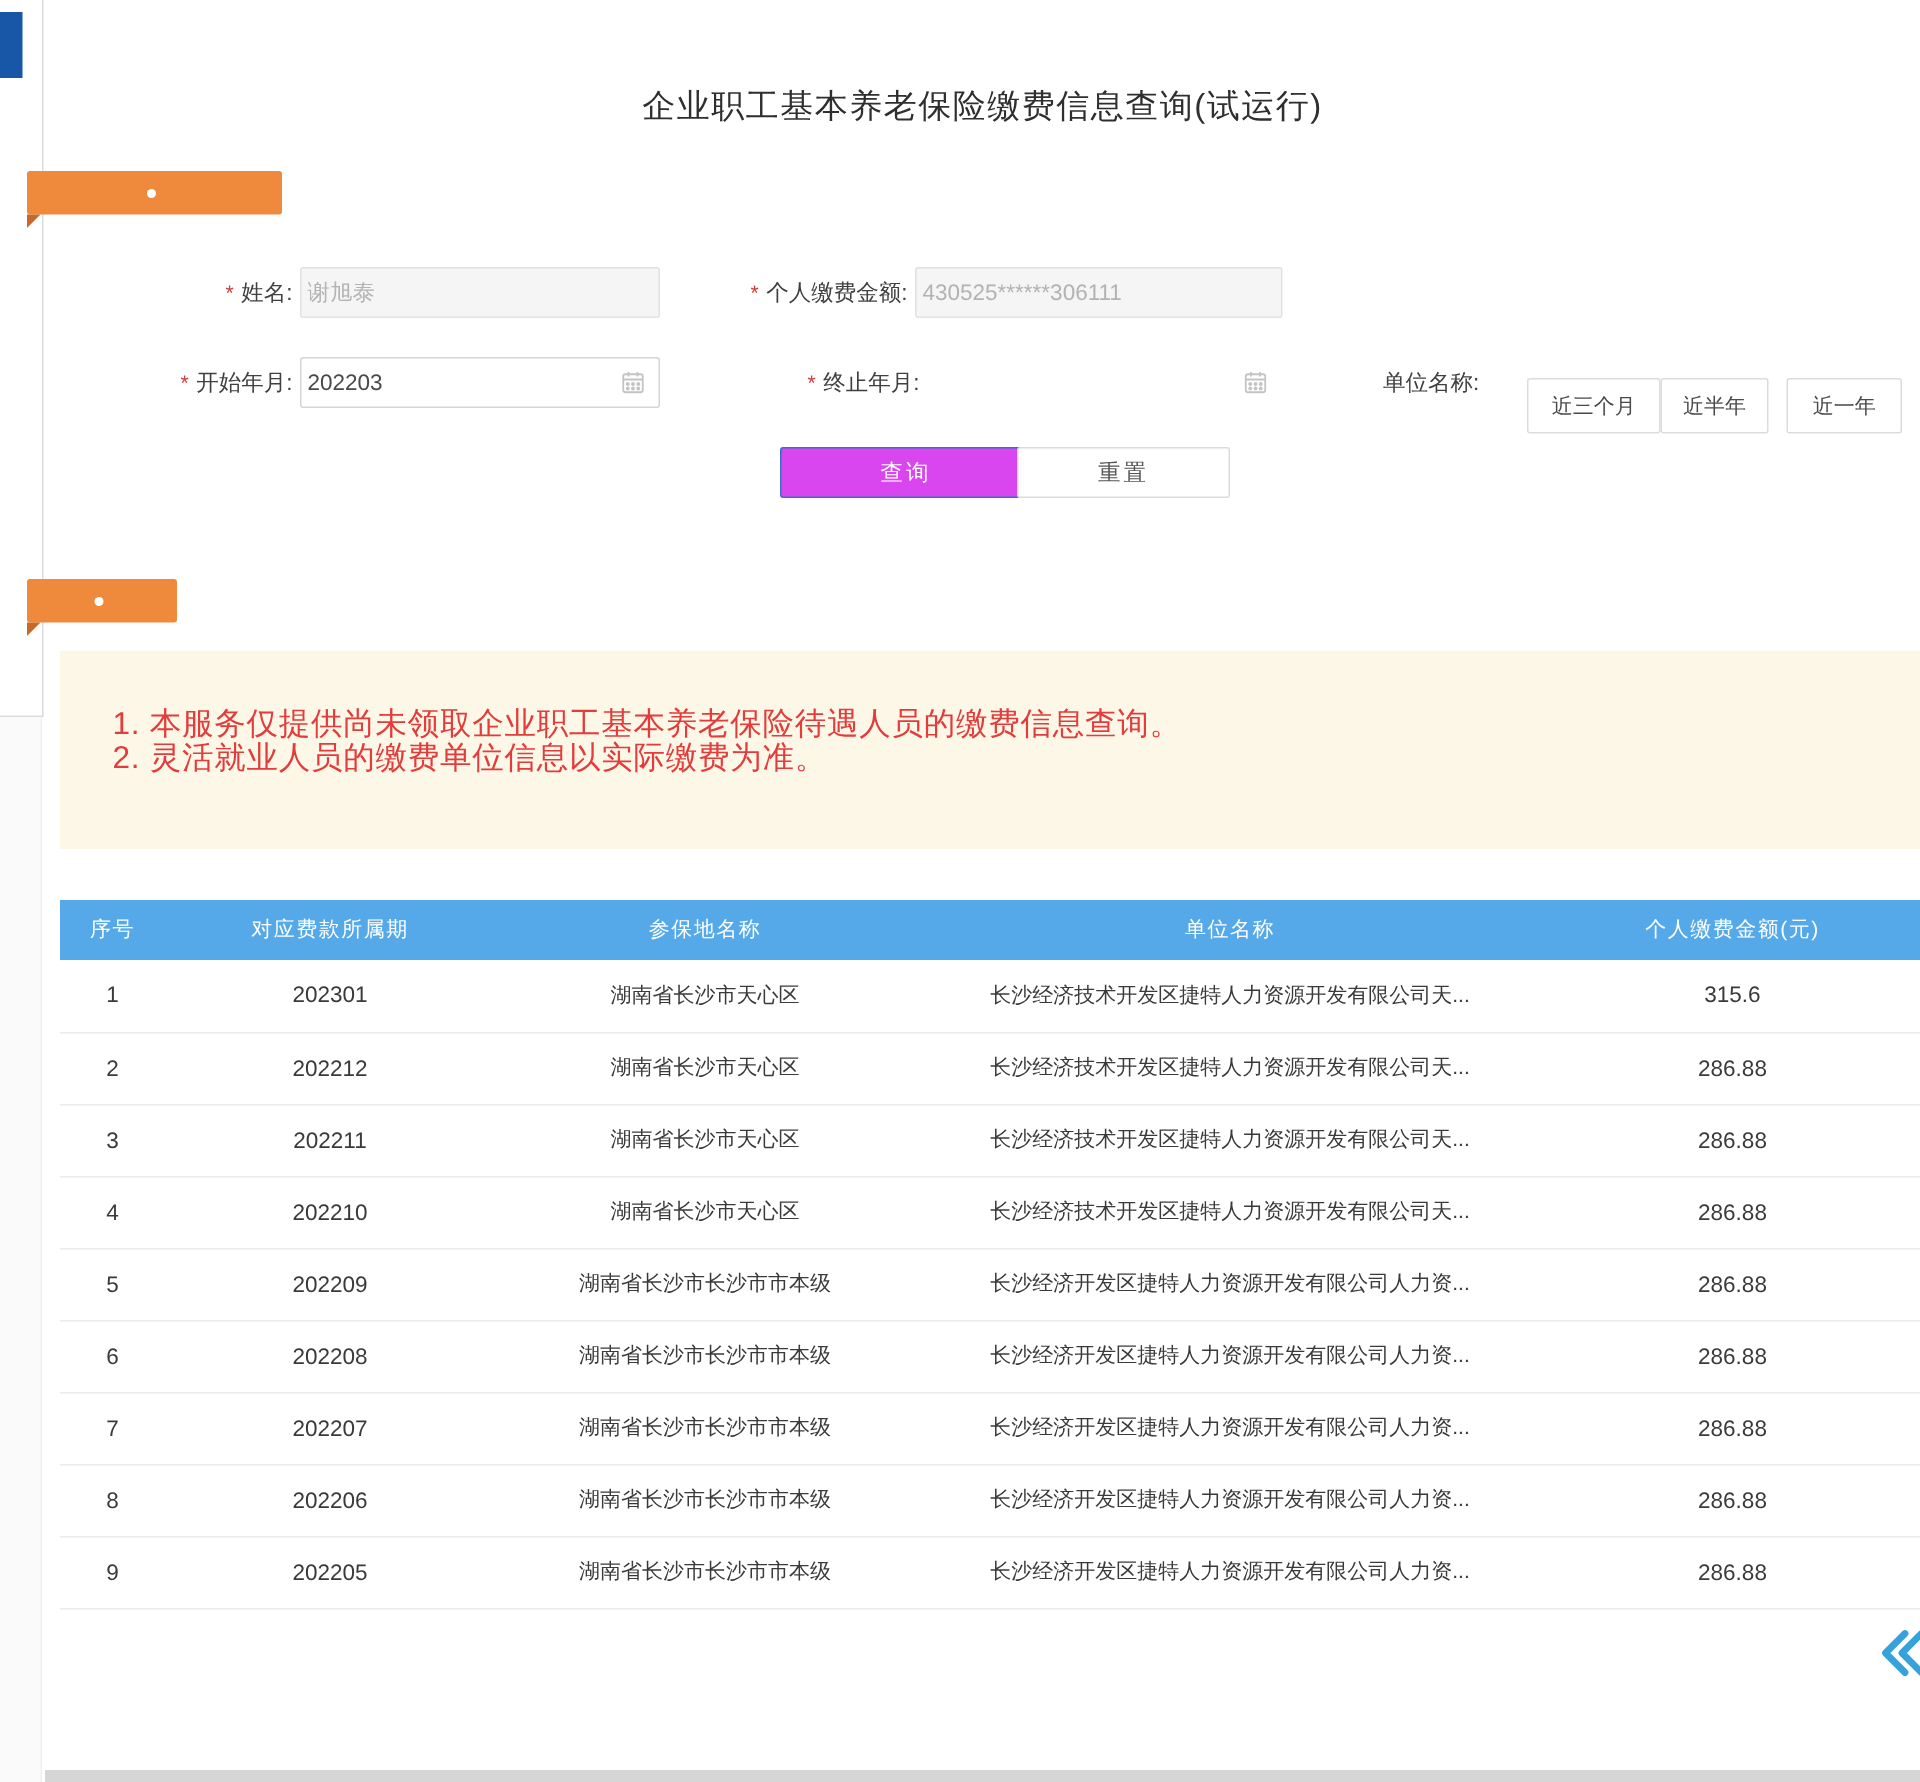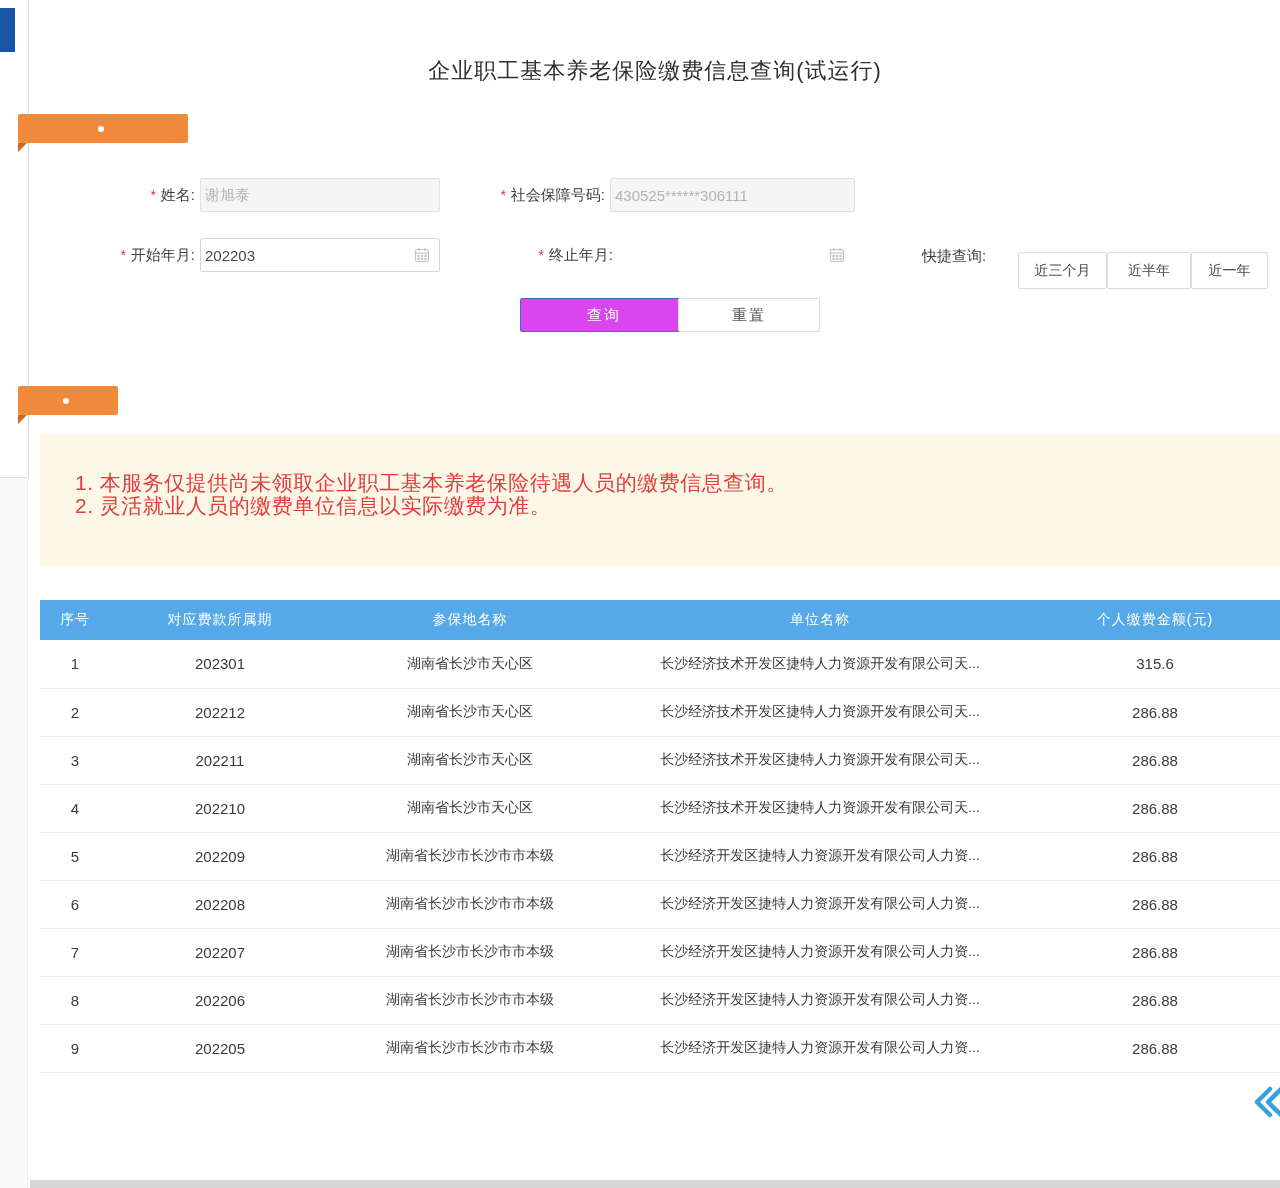--- a/index.html
+++ b/index.html
@@ -37,21 +37,21 @@
   .lbl-start { left:55px;  top:238px; width:140px; }
   .inp-start { left:200px; top:238px; width:240px; }
   .lbl-end   { left:458px; top:238px; width:155px; }
   .inp-end   { left:610px; top:238px; width:245px; }
   .cal-start { left:414px; top:247px; }
   .cal-end   { left:829px; top:247px; }
 
   .quick-label { position:absolute; left:922px; top:237px; height:37px; line-height:37px; font-size:15px; color:#404040; }
   .qbtn { position:absolute; top:252px; height:37px; background:#fff; border:1px solid #dcdcdc; border-radius:2px; font-family:inherit; font-size:14px; color:#4a4a4a; cursor:pointer; }
   .qbtn-3m { left:1018px; width:89px; }
-  .qbtn-6m { left:1107px; width:84px;font-family:Liberation Mono, monospace; }
+  .qbtn-6m { left:1107px; width:72px;font-family:Liberation Mono, monospace; }
   .qbtn-1y { left:1191px; width:77px; }
 
   .btn { position:absolute; top:298px; height:34px; border-radius:2px; font-family:inherit; font-size:15px; cursor:pointer; letter-spacing:2px; }
   .btn-query { left:520px; width:168px; background:#d946ef; border:1px solid #3b6dc8; color:#fff; }
   .btn-reset { left:678px; width:142px; background:#fff; border:1px solid #dcdcdc; color:#555; }
 
   
   .notice { position:absolute; left:40px; top:434px; width:1240px; height:132px; background:#fdf7e7; padding:37px 20px 0 35px; }
   .notice-line { font-size:21px; line-height:23px; color:#e23c3c; letter-spacing:0.5px; }
 
@@ -84,21 +84,21 @@
     <span>个人缴费信息查询</span>
   </div>
   <div class="fold fold-query"></div>
 
   <div class="f-label lbl-name">
     <span class="req">*</span><span>姓名:</span>
   </div>
   <input class="f-input disabled inp-name" disabled="" value="谢旭泰" style="">
 
   <div class="f-label lbl-ssn">
-    <span class="req">*</span><span>社会保障号码:</span>
+    <span class="req">*</span><span>个人缴费金额:</span>
   </div>
   <input class="f-input disabled inp-ssn" disabled="" value="430525******306111" style="">
 
   <div class="f-label lbl-start">
     <span class="req">*</span><span>开始年月:</span>
   </div>
   <input class="f-input inp-start" value="202203" style="">
   <svg class="cal-icon cal-start" viewBox="0 0 16 16" fill="none" stroke="#c4c4c4" stroke-width="1.2">
     <rect x="1.5" y="2.5" width="13" height="12" rx="1.5"></rect>
       <line x1="1.5" y1="6" x2="14.5" y2="6"></line>
@@ -121,21 +121,21 @@
     <line x1="5" y1="1" x2="5" y2="4"></line>
       <line x1="11" y1="1" x2="11" y2="4"></line>
     <circle cx="4.5" cy="9" r="0.7" fill="#c4c4c4"></circle>
       <circle cx="8" cy="9" r="0.7" fill="#c4c4c4"></circle>
       <circle cx="11.5" cy="9" r="0.7" fill="#c4c4c4"></circle>
     <circle cx="4.5" cy="12" r="0.7" fill="#c4c4c4"></circle>
       <circle cx="8" cy="12" r="0.7" fill="#c4c4c4"></circle>
       <circle cx="11.5" cy="12" r="0.7" fill="#c4c4c4"></circle>
   </svg>
 
-  <div class="quick-label">快捷查询:</div>
+  <div class="quick-label">单位名称:</div>
   <button class="qbtn qbtn-3m">近三个月</button>
   <button class="qbtn qbtn-6m">近半年</button>
   <button class="qbtn qbtn-1y">近一年</button>
 
   <button class="btn btn-query">查询</button>
   <button class="btn btn-reset">重置</button>
 
   <div class="badge badge-tips">
     <span class="dot"></span>
     <span>温馨提示</span>

